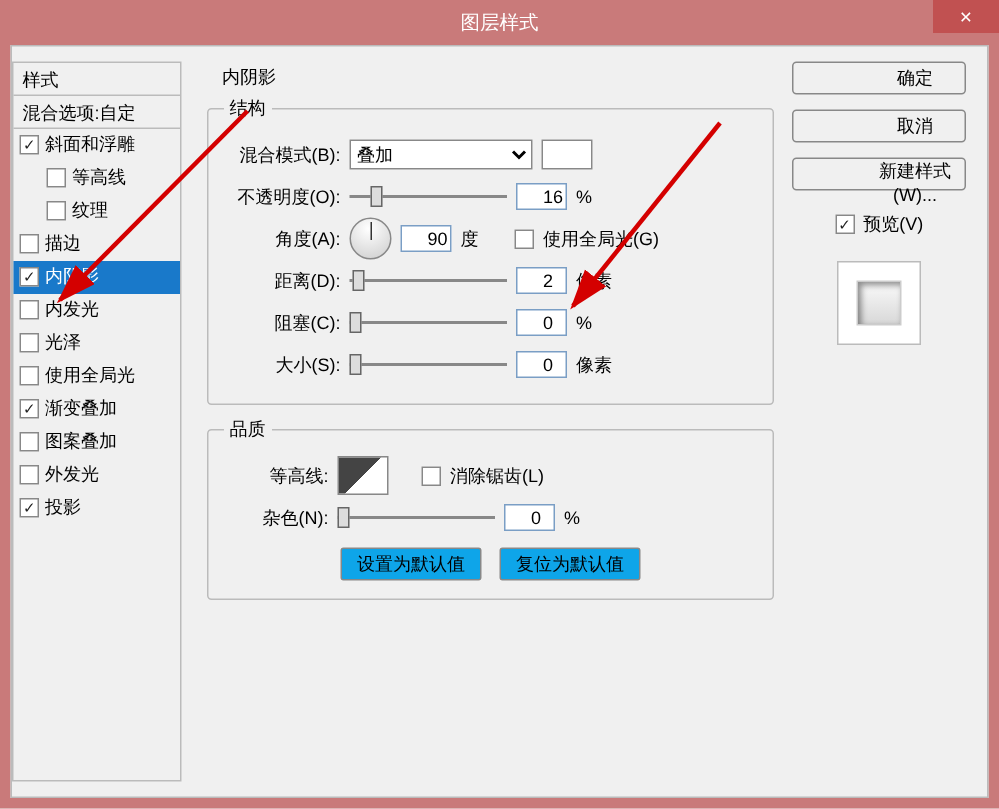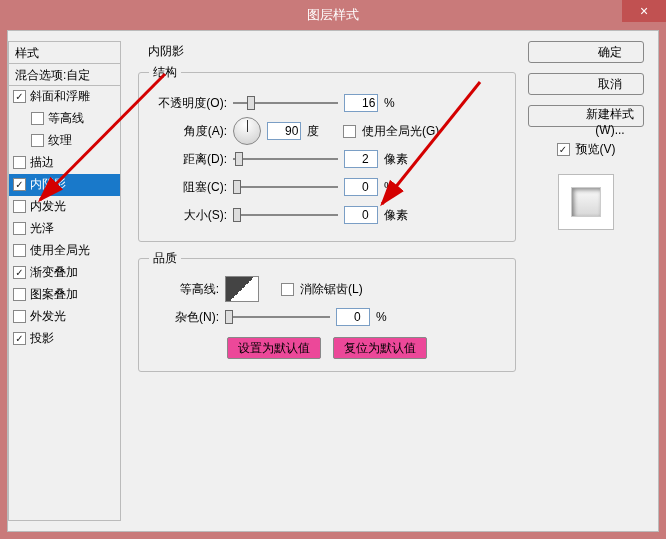--- a/index.html
+++ b/index.html
@@ -27,21 +27,21 @@
   select { width: 122px; height: 20px; border: 1px solid #888; background: #fff; }
   .color-swatch { width: 34px; height: 20px; border: 1px solid #888; background: #fff; }
   .slider { width: 105px; height: 14px; position: relative; }
   .slider .track { position: absolute; top: 6px; left: 0; right: 0; height: 2px; background: #888; }
   .slider .thumb { position: absolute; top: 0; width: 8px; height: 14px; background: #ddd; border: 1px solid #666; }
   input.num { width: 34px; height: 18px; border: 1px solid #7a9ec5; text-align: left; padding-left: 17px; background: #fff; }
   .angle-dial { width: 28px; height: 28px; border: 1px solid #888; border-radius: 50%; background: radial-gradient(circle at 45% 25%, #fff, #ccc); position: relative; }
   .angle-dial .needle { position: absolute; width: 1px; height: 12px; background: #333; left: 13px; top: 2px; }
   .unit { width: 30px; }
   .contour-swatch { width: 34px; height: 26px; border: 1px solid #888; background: linear-gradient(135deg, #444 0%, #444 50%, #fff 50%, #fff 100%); }
-  .btn-flat { height: 22px; padding: 0 10px; border: 1px solid #888; background: #ec4899; border-radius: 2px; }
+  .btn-flat { height: 22px; padding: 0 10px; border: 1px solid #888; background: #0ea5e9; border-radius: 2px; }
   .btn-row { display: flex; gap: 12px; justify-content: center; margin-top: 6px; }
 
   .right-col { position: absolute; left: 520px; top: 10px; width: 116px; display: flex; flex-direction: column; gap: 10px; align-items: center; }
   .right-btn { width: 116px; height: 22px; border: 1px solid #888; background: #f0f0f0; border-radius: 3px; padding-left: 48px; }
   .preview-row { display: flex; align-items: center; gap: 6px; margin-top: 4px; }
   .preview-box { width: 56px; height: 56px; border: 1px solid #bbb; background: #fff; display: flex; align-items: center; justify-content: center; margin-top: 6px; }
   .preview-inner { width: 30px; height: 30px; background: linear-gradient(#fafafa, #d8d8d8); box-shadow: inset 2px 2px 4px rgba(0,0,0,0.45); border: 1px solid #ccc; }
 
   .arrow { position: absolute; pointer-events: none; }
 </style>
@@ -109,20 +109,25 @@
         </div>
       </div>
   </div>
 
   <div class="settings-panel">
     <div class="section-title" style="position:static; margin:2px 0 4px 10px;">内阴影</div>
 
     <fieldset>
       <legend>结构</legend>
 
+      <div class="row">
+        <span class="row-label">混合模式(B):</span>
+        <select><option>叠加</option></select>
+        <span class="color-swatch"></span>
+      </div>
 
       <div class="row">
         <span class="row-label">不透明度(O):</span>
         <span class="slider">
             <span class="track"></span>
             <span class="thumb" style="left:14px;"></span>
           </span>
         <input class="num" value="16" style="">
         <span class="unit">%</span>
       </div>

